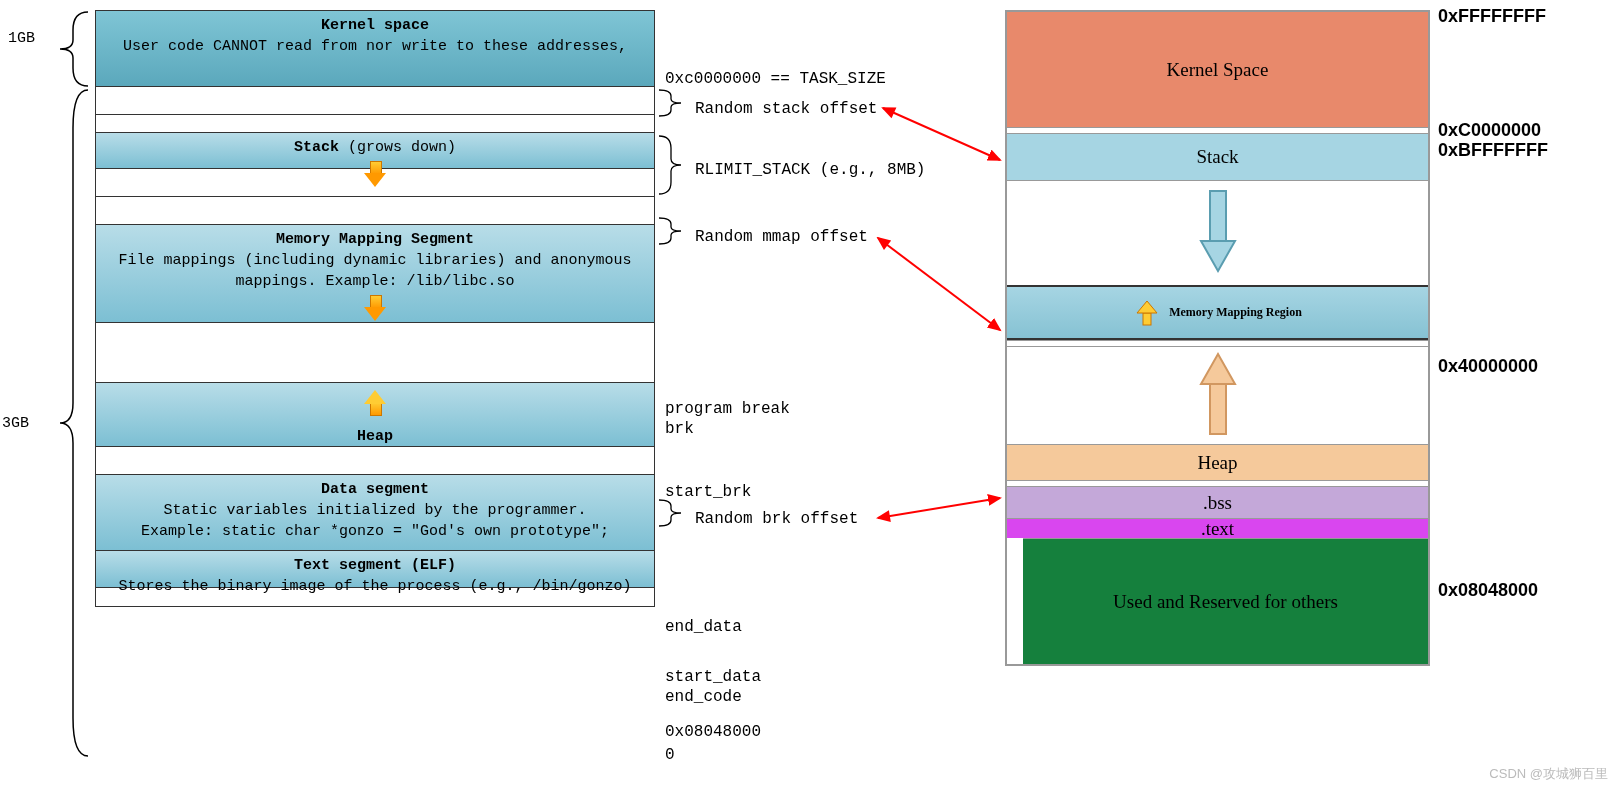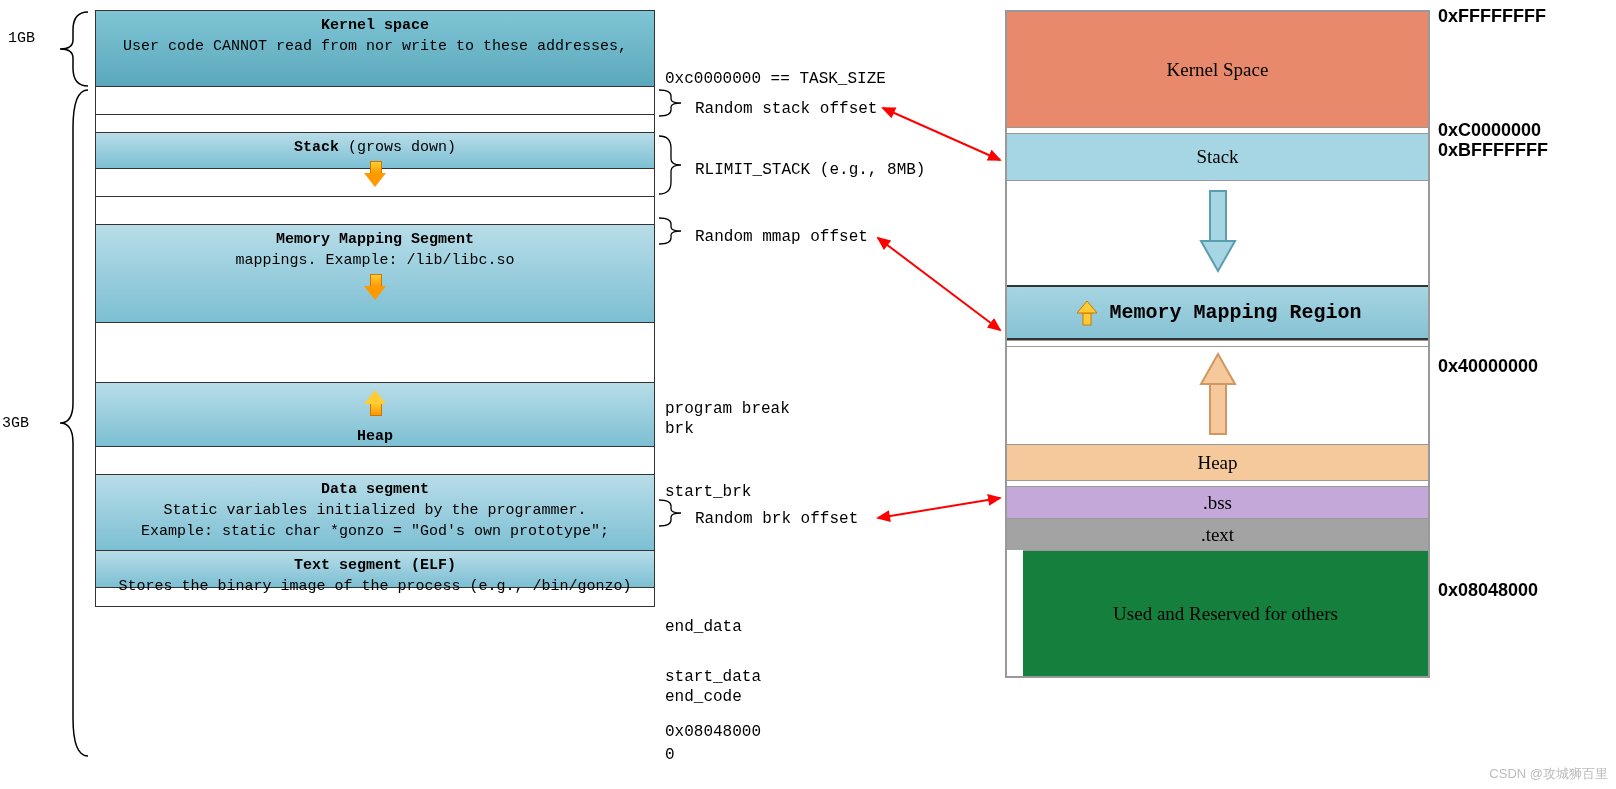--- a/index.html
+++ b/index.html
@@ -52,26 +52,26 @@
   .mid-labels { position: absolute; left: 665px; top: 0; width: 260px; font-size: 16px; color: #000; }
   .mlabel { position: absolute; white-space: nowrap; }
 
   
   .right-diagram { position: absolute; left: 1005px; top: 10px; width: 425px; border: 2px solid #999; }
   .rseg { border-top: 1px solid #999; text-align: center; display: flex; align-items: center; justify-content: center; font-family: "Times New Roman", serif; font-size: 19px; }
   .rseg:first-child { border-top: none; }
   .rseg.kernel { background: #e8896b; height: 115px; }
   .rseg.stack { background: #a6d5e3; height: 47px; }
   .rseg.gap1 { background: #fff; height: 105px; position: relative; }
-  .rseg.mmap { background: linear-gradient(to bottom, #a6d5e3, #86c2d3); height: 55px; font-family: Liberation Mono, monospace; font-weight: bold; font-size: 20px; border-top: 2px solid #333; border-bottom: 2px solid #333;}
+  .rseg.mmap { background: linear-gradient(to bottom, #a6d5e3, #86c2d3); height: 55px; font-family: Liberation Serif, serif; font-weight: bold; font-size: 12px; border-top: 2px solid #333; border-bottom: 2px solid #333;}
   .rseg.gap2 { background: #fff; height: 98px; position: relative; }
   .rseg.heap { background: #f5c99b; height: 36px; }
   .rseg.bss { background: #c4a8d9; height: 32px; }
   .rseg.data { background: #f598e8; height: 32px; }
-  .rseg.text { background: #a3a3a3; height: 32px; justify-content: center; }
+  .rseg.text { background: #d946ef; height: 20px; justify-content: center; }
   .rseg.reserved { background: #15803d; height: 126px; margin-left: 16px; }
   .rseg.spacer { background: #fff; height: 6px; }
 
   
   .big-arrow-down { position: absolute; left: 50%; transform: translateX(-50%); top: 5px; }
   .big-arrow-up { position: absolute; left: 50%; transform: translateX(-50%); bottom: 5px; }
 
   
   .addr-labels { position: absolute; left: 1438px; top: 0; font-size: 18px; font-weight: bold; font-family: Arial, sans-serif; }
   .addr { position: absolute; white-space: nowrap; }
@@ -111,20 +111,21 @@
     <div class="seg empty-sm"></div>
     <div class="seg blue" style="height:36px;">
       <span class="title">Stack</span>
       <span>(grows down)</span><br>
       <span class="arrow-down"></span>
     </div>
     <div class="seg empty"></div>
     <div class="seg empty"></div>
     <div class="seg blue" style="height:98px;">
       <div class="title">Memory Mapping Segment</div>
+      <div>File mappings (including dynamic libraries) and anonymous</div>
       <div>mappings. Example: /lib/libc.so</div>
       <span class="arrow-down"></span>
     </div>
     <div class="seg empty" style="height:60px;"></div>
     <div class="seg blue" style="height:64px; padding-top:4px;">
       <span class="arrow-up"></span>
       <div class="title">Heap</div>
     </div>
     <div class="seg empty"></div>
     <div class="seg blue" style="height:76px;">

